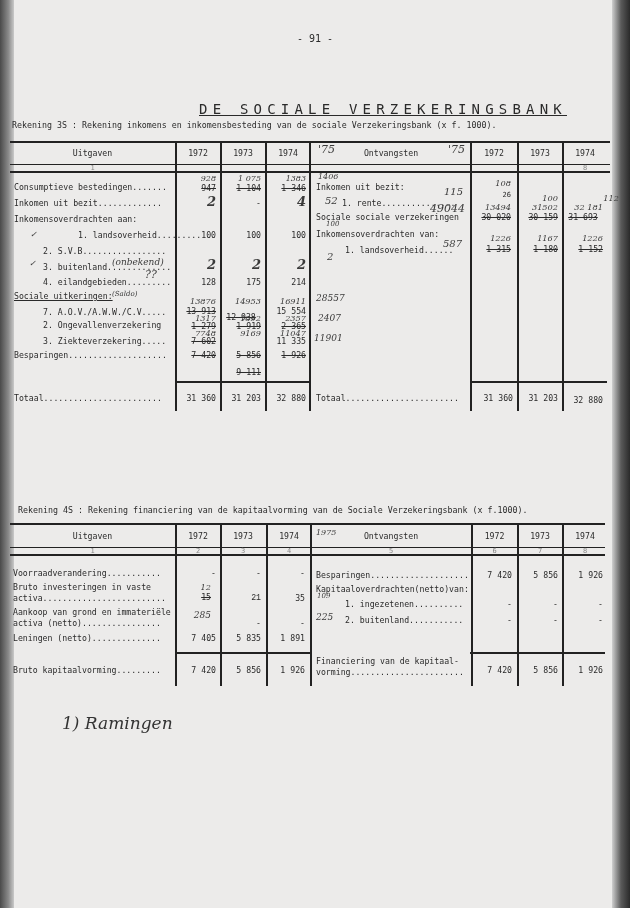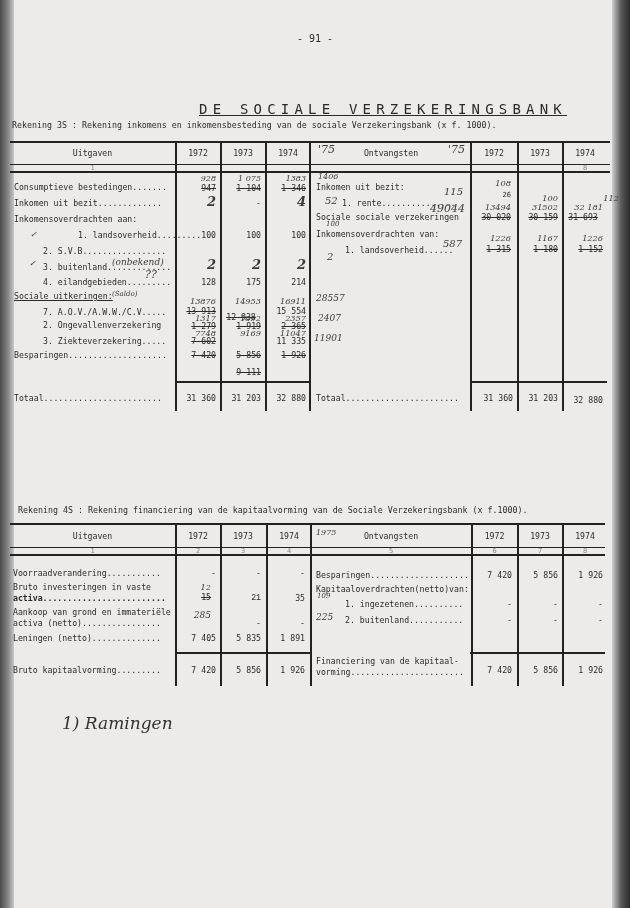--- a/index.html
+++ b/index.html
@@ -229,21 +229,21 @@
   <div class="cell ctr colnum" style="left:472px;top:547px;width:45px;">6</div>
   <div class="cell ctr colnum" style="left:518px;top:547px;width:44px;">7</div>
   <div class="cell ctr colnum" style="left:563px;top:547px;width:44px;">8</div>
 
   <div class="cell" style="left:13px;top:568px;">Voorraadverandering...........</div>
   <div class="cell num" style="left:176px;top:568px;width:40px;">-</div>
   <div class="cell num" style="left:221px;top:568px;width:40px;">-</div>
   <div class="cell num" style="left:267px;top:568px;width:38px;">-</div>
 
   <div class="cell" style="left:13px;top:582px;">Bruto investeringen in vaste</div>
-  <div class="cell" style="left:13px;top:593px;font-weight:bold;">activa.........................</div>
+  <div class="cell" style="left:13px;top:593px;">activa.........................</div>
   <div class="cell hand num" style="left:176px;top:582px;width:35px;">12</div>
   <div class="cell num strike" style="left:176px;top:592px;width:35px;">15</div>
   <div class="cell num" style="left:221px;top:593px;width:40px;font-family:Liberation Mono, monospace;">21</div>
   <div class="cell num" style="left:267px;top:593px;width:38px;">35</div>
 
   <div class="cell" style="left:13px;top:607px;">Aankoop van grond en immateriële</div>
   <div class="cell" style="left:13px;top:618px;">activa (netto)................</div>
   <div class="cell hand num" style="left:176px;top:610px;width:35px;font-size:9px;">285</div>
   <div class="cell num" style="left:221px;top:618px;width:40px;">-</div>
   <div class="cell num" style="left:267px;top:618px;width:38px;">-</div>

